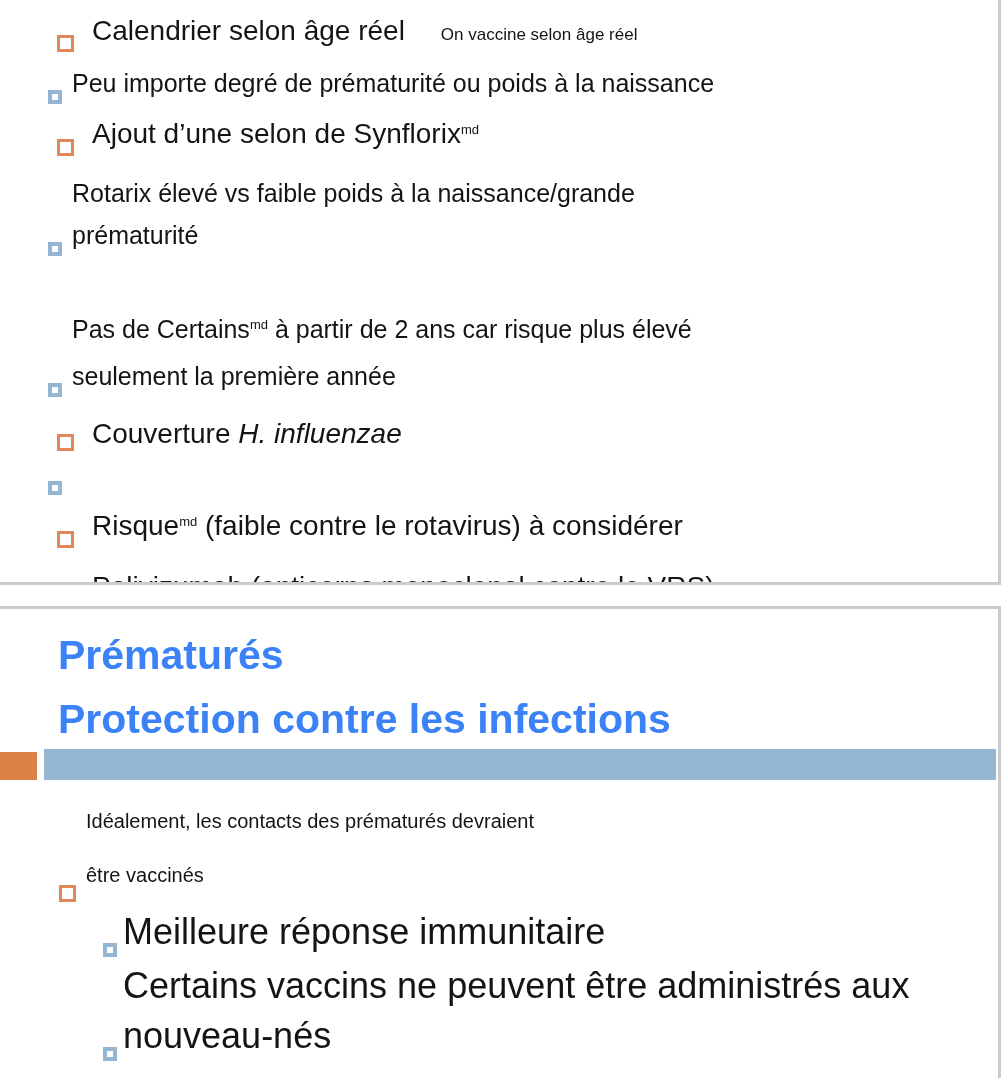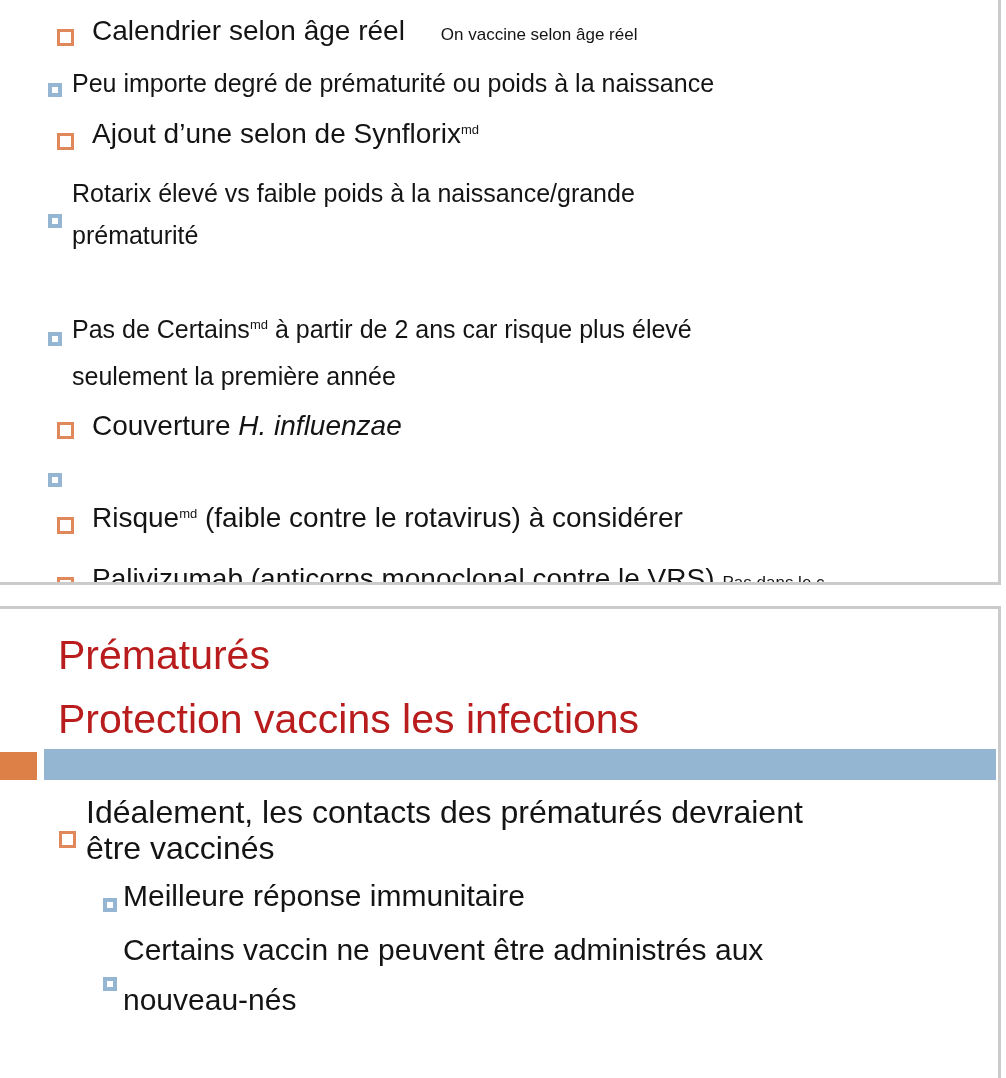--- a/index.html
+++ b/index.html
@@ -4,45 +4,45 @@
 <style>
   html,body{margin:0;padding:0}
   body{
     width:1006px;height:1078px;background:#ffffff;position:relative;overflow:hidden;
     font-family:"Liberation Sans",sans-serif;color:#141414;
   }
   .slide{position:absolute;left:0;background:#fff;overflow:hidden}
   #slide1{top:0;width:998px;height:582px;border-right:3px solid #cbcbcb;border-bottom:3px solid #cbcbcb}
   #slide2{top:606px;width:998px;height:469px;border-right:3px solid #cbcbcb;border-top:3px solid #cbcbcb}
 
-  .row{display:flex;align-items:center}
+  .row{display:flex;align-items:flex-end}
   .pl1{padding-left:57px}
   .pl2{padding-left:48px}
   .s2pl1{padding-left:59px}
   .s2pl2{padding-left:103px}
 
   .sq-orange{flex:none;width:11px;height:11px;border:3px solid #E0885A;background:#fff}
   .sq-blue{flex:none;width:6px;height:6px;border:4px solid #94B6D2;background:#fff}
 
   .m-or-1{margin:9px 18px 0 0}
   .m-bl-1{margin:14px 10px 0 0}
   .m-or-2{margin:18px 10px 0 0}
   .m-bl-2{margin:18px 6px 0 0}
 
   .t1{font-size:28px;line-height:34px;white-space:nowrap}
   .t2{font-size:25px;line-height:42px;white-space:pre-line}
-  .t1b{font-size:32px;line-height:36px;white-space:pre-line}
-  .t2b{font-size:30px;line-height:50px;white-space:pre-line}
+  .t1b{font-size:20px;line-height:54px;white-space:pre-line}
+  .t2b{font-size:36px;line-height:50px;white-space:pre-line}
 
   .sup{font-size:13px;position:relative;top:-9px}
   .it{font-style:italic}
   .note{font-size:17px;margin-left:36px;white-space:nowrap}
   .note-tight{font-size:17px;margin-left:8px;white-space:nowrap}
 
-  .title{color:#b91c1c;font-size:41px;line-height:64px;font-weight:400;margin:14px 0 0 58px}
+  .title{color:#3b82f6;font-size:41px;line-height:64px;font-weight:700;margin:14px 0 0 58px}
   .bar-orange{position:absolute;left:0;top:143px;width:37px;height:28px;background:#DD8047}
   .bar-blue{position:absolute;left:44px;top:140px;width:952px;height:31px;background:#94B6D2}
 </style>
 </head>
 <body>
 
 <div id="slide1" class="slide">
 
   <div class="row pl1" style="margin-top:14px">
     <span class="sq-orange m-or-1"></span>
@@ -70,21 +70,21 @@
   </div>
 
   <div class="row pl2" style="margin-top:10px">
     <span class="sq-blue m-bl-1"></span>
     <div class="t2">
       <span>Pas de Certains</span><span class="sup">md</span><span> à partir de 2 ans car risque plus élevé
 seulement la première année</span>
     </div>
   </div>
 
-  <div class="row pl1" style="margin-top:12px">
+  <div class="row pl1" style="margin-top:20px">
     <span class="sq-orange m-or-1"></span>
     <div class="t1">
       <span>Couverture </span><span class="it">H. influenzae</span>
     </div>
   </div>
 
   <div class="row pl2" style="margin-top:16px">
     <span class="sq-blue m-bl-1"></span>
   </div>
 
@@ -101,36 +101,36 @@
       <span>Palivizumab (anticorps monoclonal contre le VRS)</span><span class="note-tight">Pas dans le c</span>
     </div>
   </div>
 
 </div>
 
 <div id="slide2" class="slide">
 
   <div class="title">
     <div>Prématurés</div>
-    <div>Protection vaccins les infections</div>
+    <div>Protection contre les infections</div>
   </div>
 
   <div class="bar-orange"></div>
   <div class="bar-blue"></div>
 
   <div class="row s2pl1" style="margin-top:43px">
     <span class="sq-orange m-or-2"></span>
     <div class="t1b">Idéalement, les contacts des prématurés devraient
 être vaccinés</div>
   </div>
 
   <div class="row s2pl2" style="margin-top:5px">
     <span class="sq-blue m-bl-2"></span>
     <div class="t2b">Meilleure réponse immunitaire</div>
   </div>
 
   <div class="row s2pl2" style="margin-top:4px">
     <span class="sq-blue m-bl-2"></span>
-    <div class="t2b">Certains vaccin ne peuvent être administrés aux
+    <div class="t2b">Certains vaccins ne peuvent être administrés aux
 nouveau-nés</div>
   </div>
 
 </div>
 
 </body></html>

